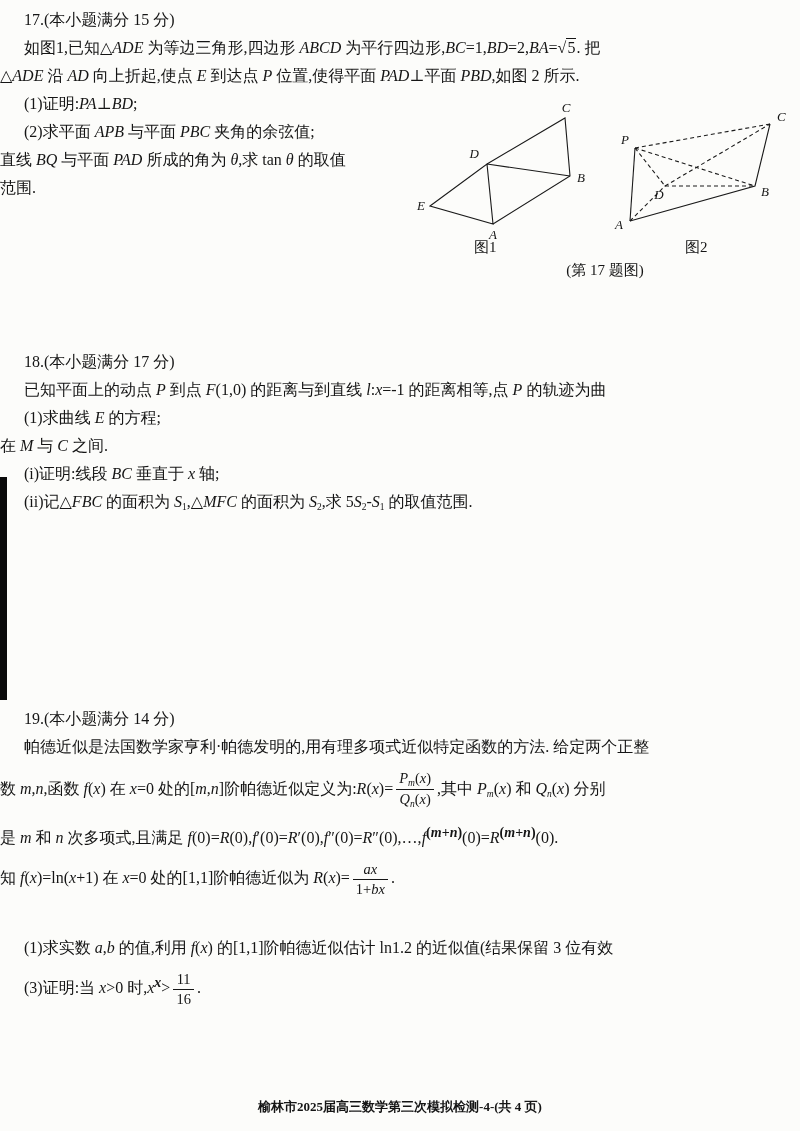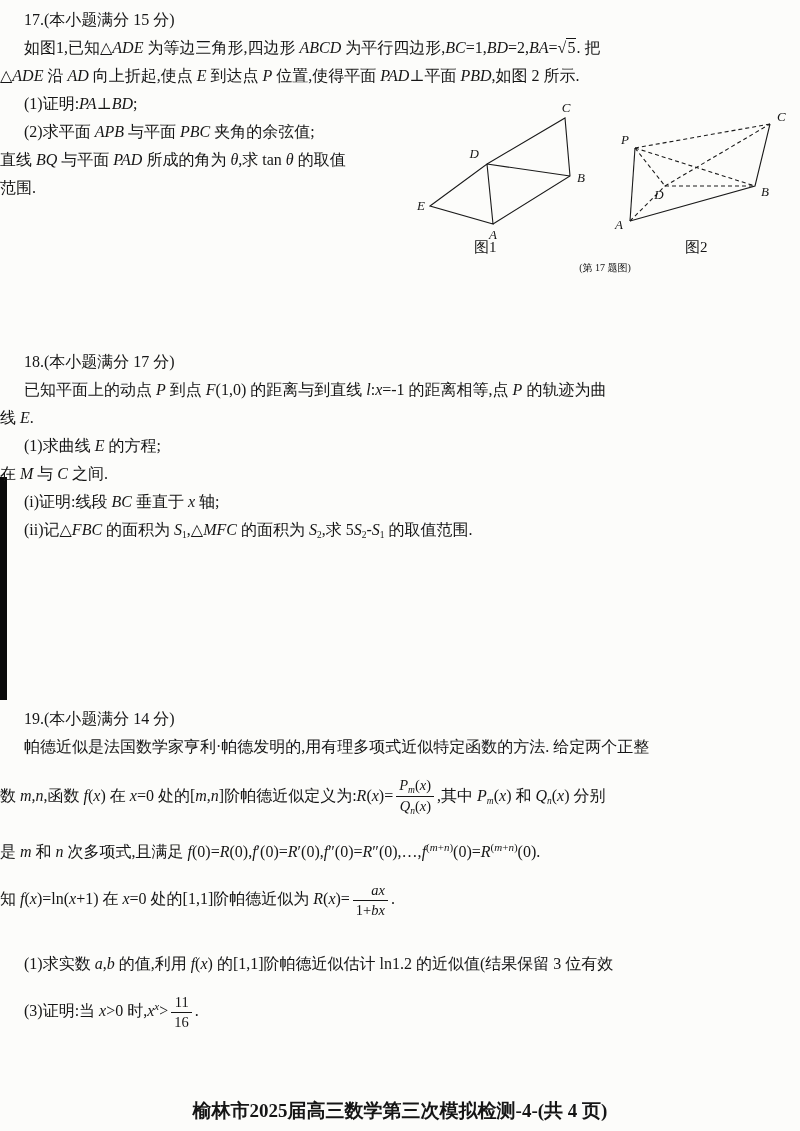--- a/index.html
+++ b/index.html
@@ -15,54 +15,54 @@
   .section { position: absolute; left: 0; width: 100%; }
   #sec17 { top: 6px; }
   #sec18 { top: 348px; }
   #sec19 { top: 705px; }
   .line {
     line-height: 28px;
     padding-right: 6px;
     white-space: nowrap;
   }
   .ind { padding-left: 24px; }
-  .gap16 { margin-top: 16px; }
+  .gap16 { margin-top: 28px; }
   i { font-style: italic; }
-  sup { font-size: 11px; vertical-align: 6px; }
+  sup { font-size: 14px; vertical-align: 6px; font-weight: bold; }
   sub { font-size: 9.5px; vertical-align: -3px; }
   .frac {
     display: inline-block;
     vertical-align: middle;
-    text-align: right;
+    text-align: center;
     line-height: 1.3;
     font-size: 14.5px;
-    margin: 15px 3px;
+    margin: 8px 3px;
   }
   .fn { display: block; border-bottom: 1px solid #151515; padding: 0 3px; }
   .fd { display: block; padding: 0 3px; }
   .ol { border-top: 1px solid #151515; padding: 0 1px; }
 
   .figwrap { position: absolute; top: 92px; left: 415px; width: 380px; height: 195px; }
   .figwrap svg { position: absolute; left: 0; top: 0; }
   .figwrap svg text {
     font-size: 13px;
     font-style: italic;
     font-family: "Liberation Serif", "DejaVu Serif", serif;
     fill: #151515;
   }
   .figcap { position: absolute; font-size: 15px; }
   .figcap1 { left: 59px;  top: 140px; }
   .figcap2 { left: 270px; top: 140px; text-align: right; }
-  .figcap-main { position: absolute; top: 163px; left: 0; width: 100%; text-align: center; font-size: 10px; }
+  .figcap-main { position: absolute; top: 163px; left: 0; width: 100%; text-align: center; font-size: 15px; }
 
   .footer {
     position: absolute;
     top: 1098px; left: 0; width: 100%;
     text-align: center;
-    font-size: 19px;
+    font-size: 13px;
     font-weight: bold;
   }
   .scanbar {
     position: absolute;
     left: 0; top: 477px;
     width: 7px; height: 223px;
     background: #0a0a0a;
   }
 </style>
 </head>
@@ -115,21 +115,20 @@
     </svg>
     <div class="figcap figcap1">图1</div>
     <div class="figcap figcap2">图2</div>
     <div class="figcap-main">(第 17 题图)</div>
   </div>
 </section>
 
 <section class="section" id="sec18">
   <p class="line ind">18.(本小题满分 17 分)</p>
   <p class="line ind">已知平面上的动点 <i>P</i> 到点 <i>F</i>(1,0) 的距离与到直线 <i>l</i>:<i>x</i>=-1 的距离相等,点 <i>P</i> 的轨迹为曲</p>
-  <p class="line">线 <i>E</i>.</p>
   <p class="line ind">(1)求曲线 <i>E</i> 的方程;</p>
   <p class="line">在 <i>M</i> 与 <i>C</i> 之间.</p>
   <p class="line ind">(i)证明:线段 <i>BC</i> 垂直于 <i>x</i> 轴;</p>
   <p class="line ind">(ii)记△<i>FBC</i> 的面积为 <i>S</i><sub>1</sub>,△<i>MFC</i> 的面积为 <i>S</i><sub>2</sub>,求 5<i>S</i><sub>2</sub>-<i>S</i><sub>1</sub> 的取值范围.</p>
 </section>
 
 <section class="section" id="sec19">
   <p class="line ind">19.(本小题满分 14 分)</p>
   <p class="line ind">帕德近似是法国数学家亨利·帕德发明的,用有理多项式近似特定函数的方法. 给定两个正整</p>
   <p class="line">数 <i>m</i>,<i>n</i>,函数 <i>f</i>(<i>x</i>) 在 <i>x</i>=0 处的[<i>m</i>,<i>n</i>]阶帕德近似定义为:<i>R</i>(<i>x</i>)=<span class="frac"><span class="fn"><i>P</i><sub><i>m</i></sub>(<i>x</i>)</span><span class="fd"><i>Q</i><sub><i>n</i></sub>(<i>x</i>)</span></span>,其中 <i>P</i><sub><i>m</i></sub>(<i>x</i>) 和 <i>Q</i><sub><i>n</i></sub>(<i>x</i>) 分别</p>

